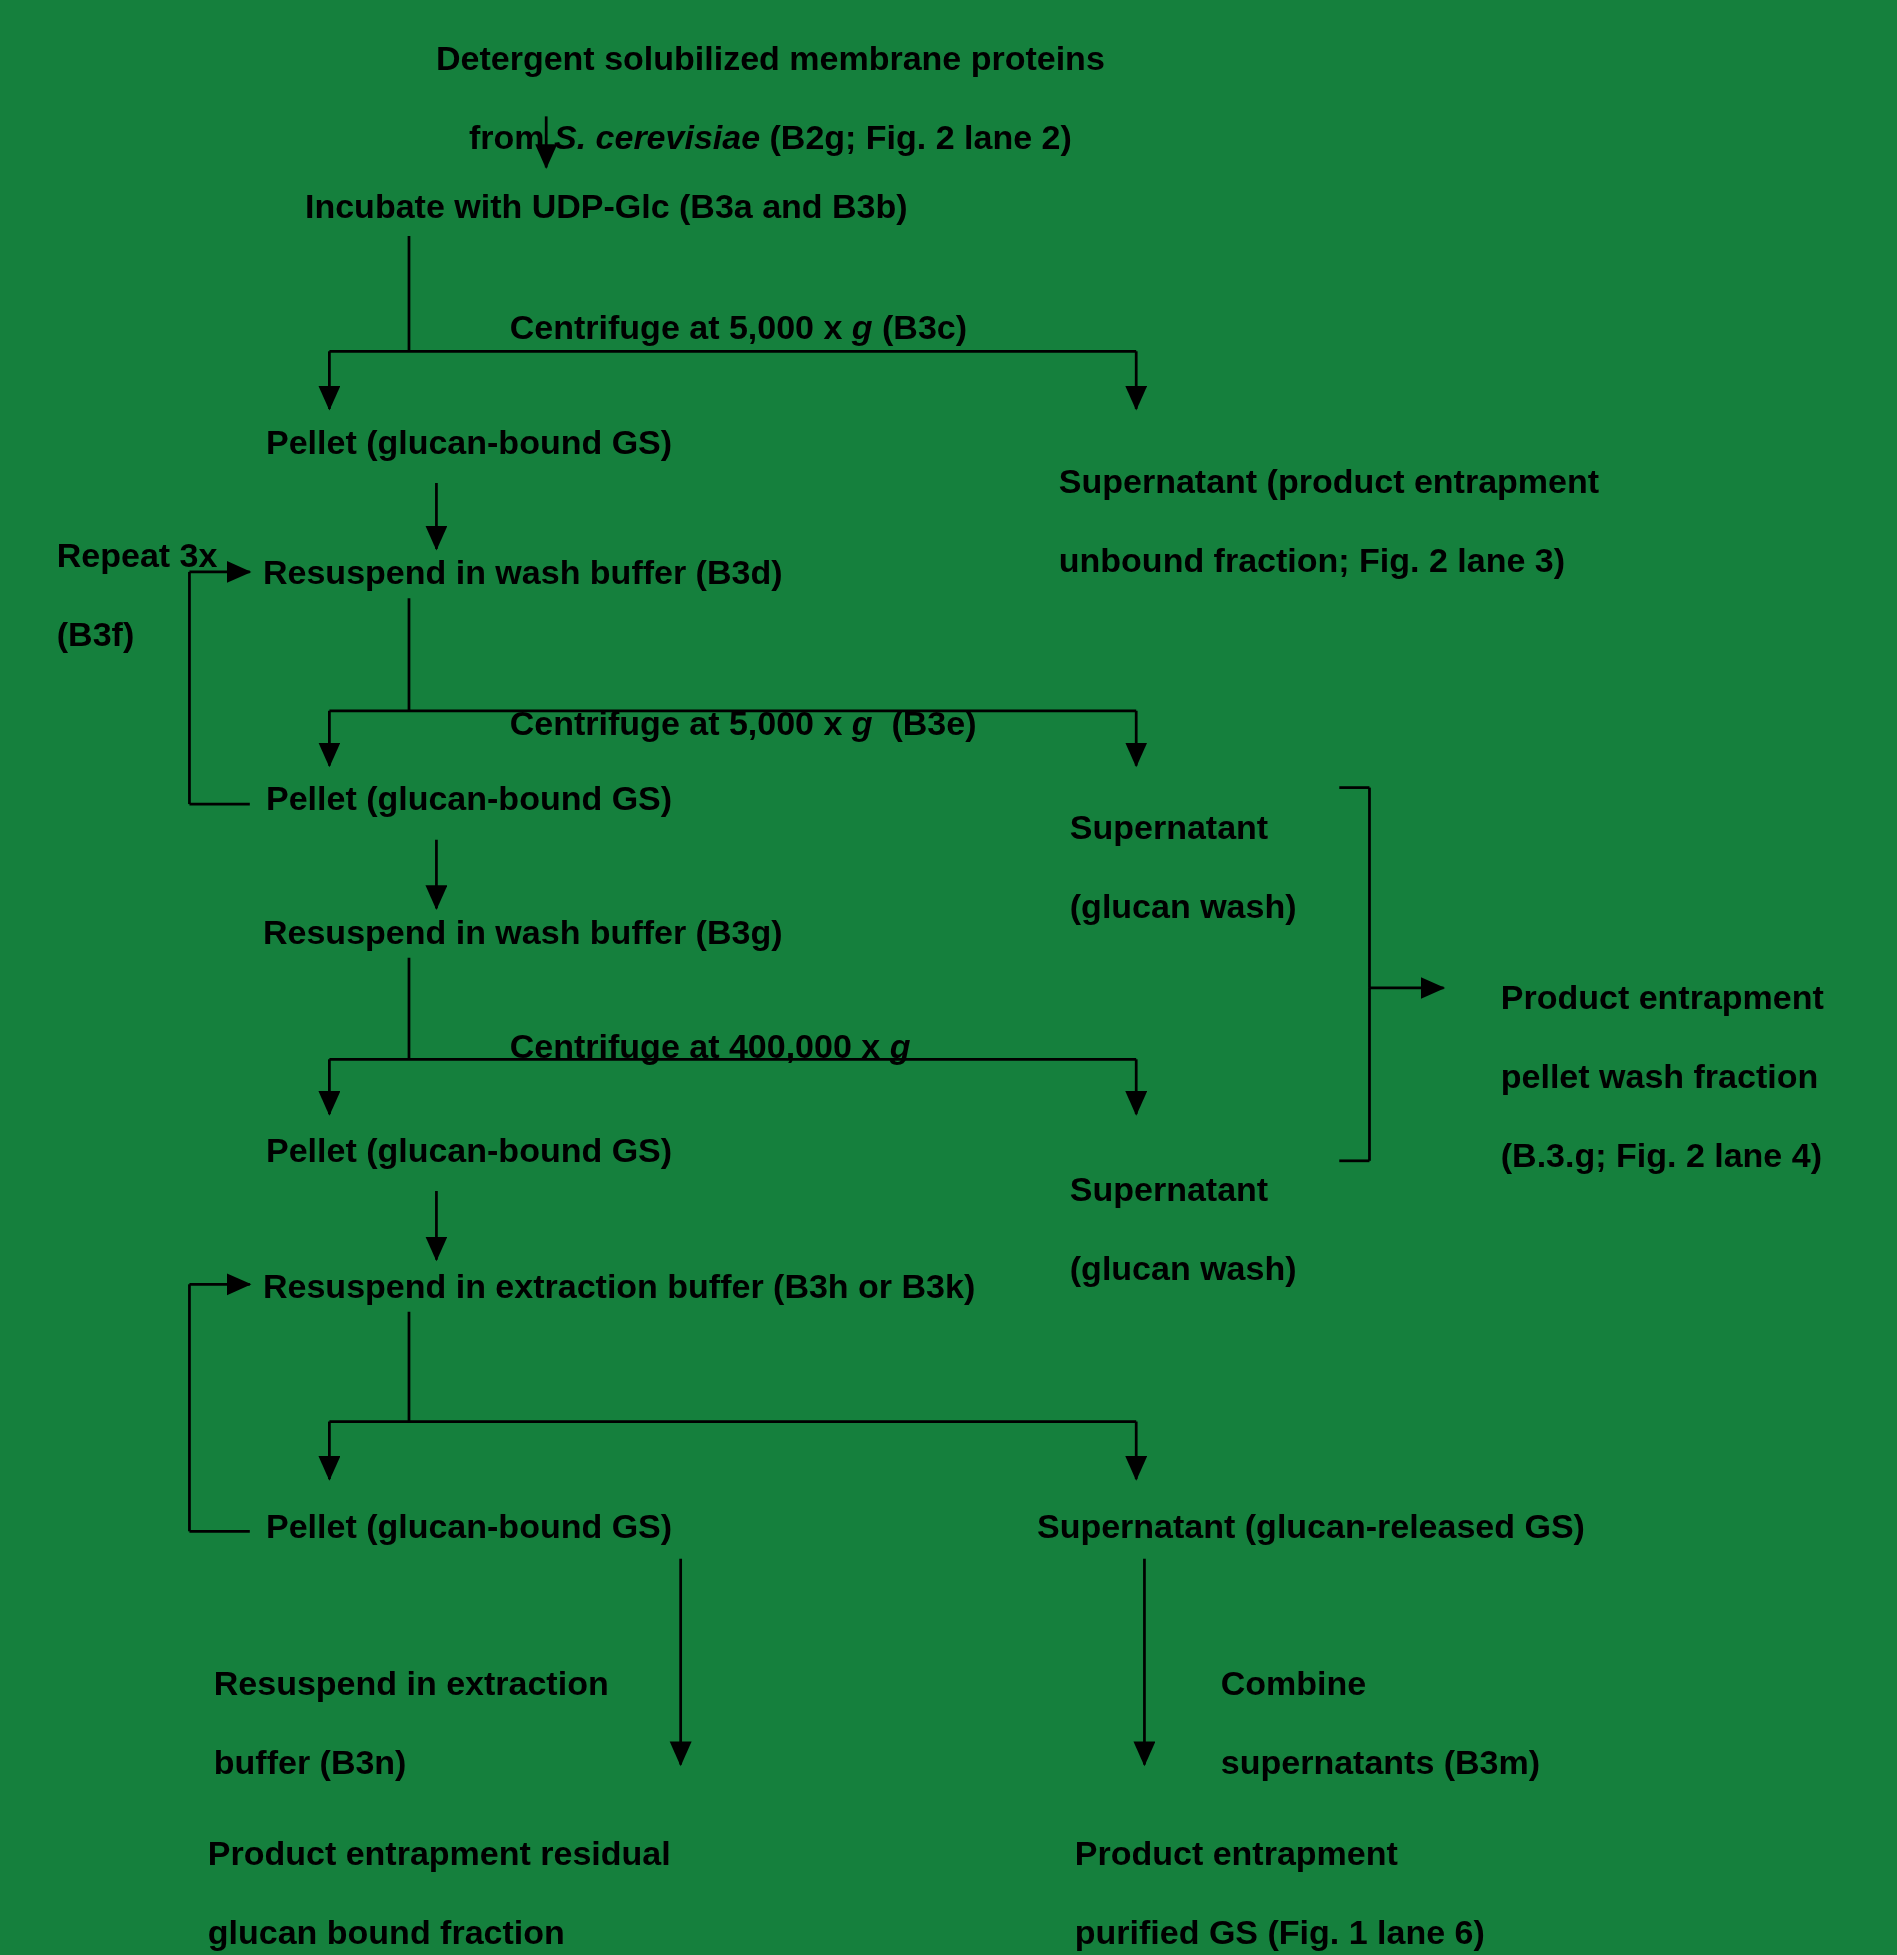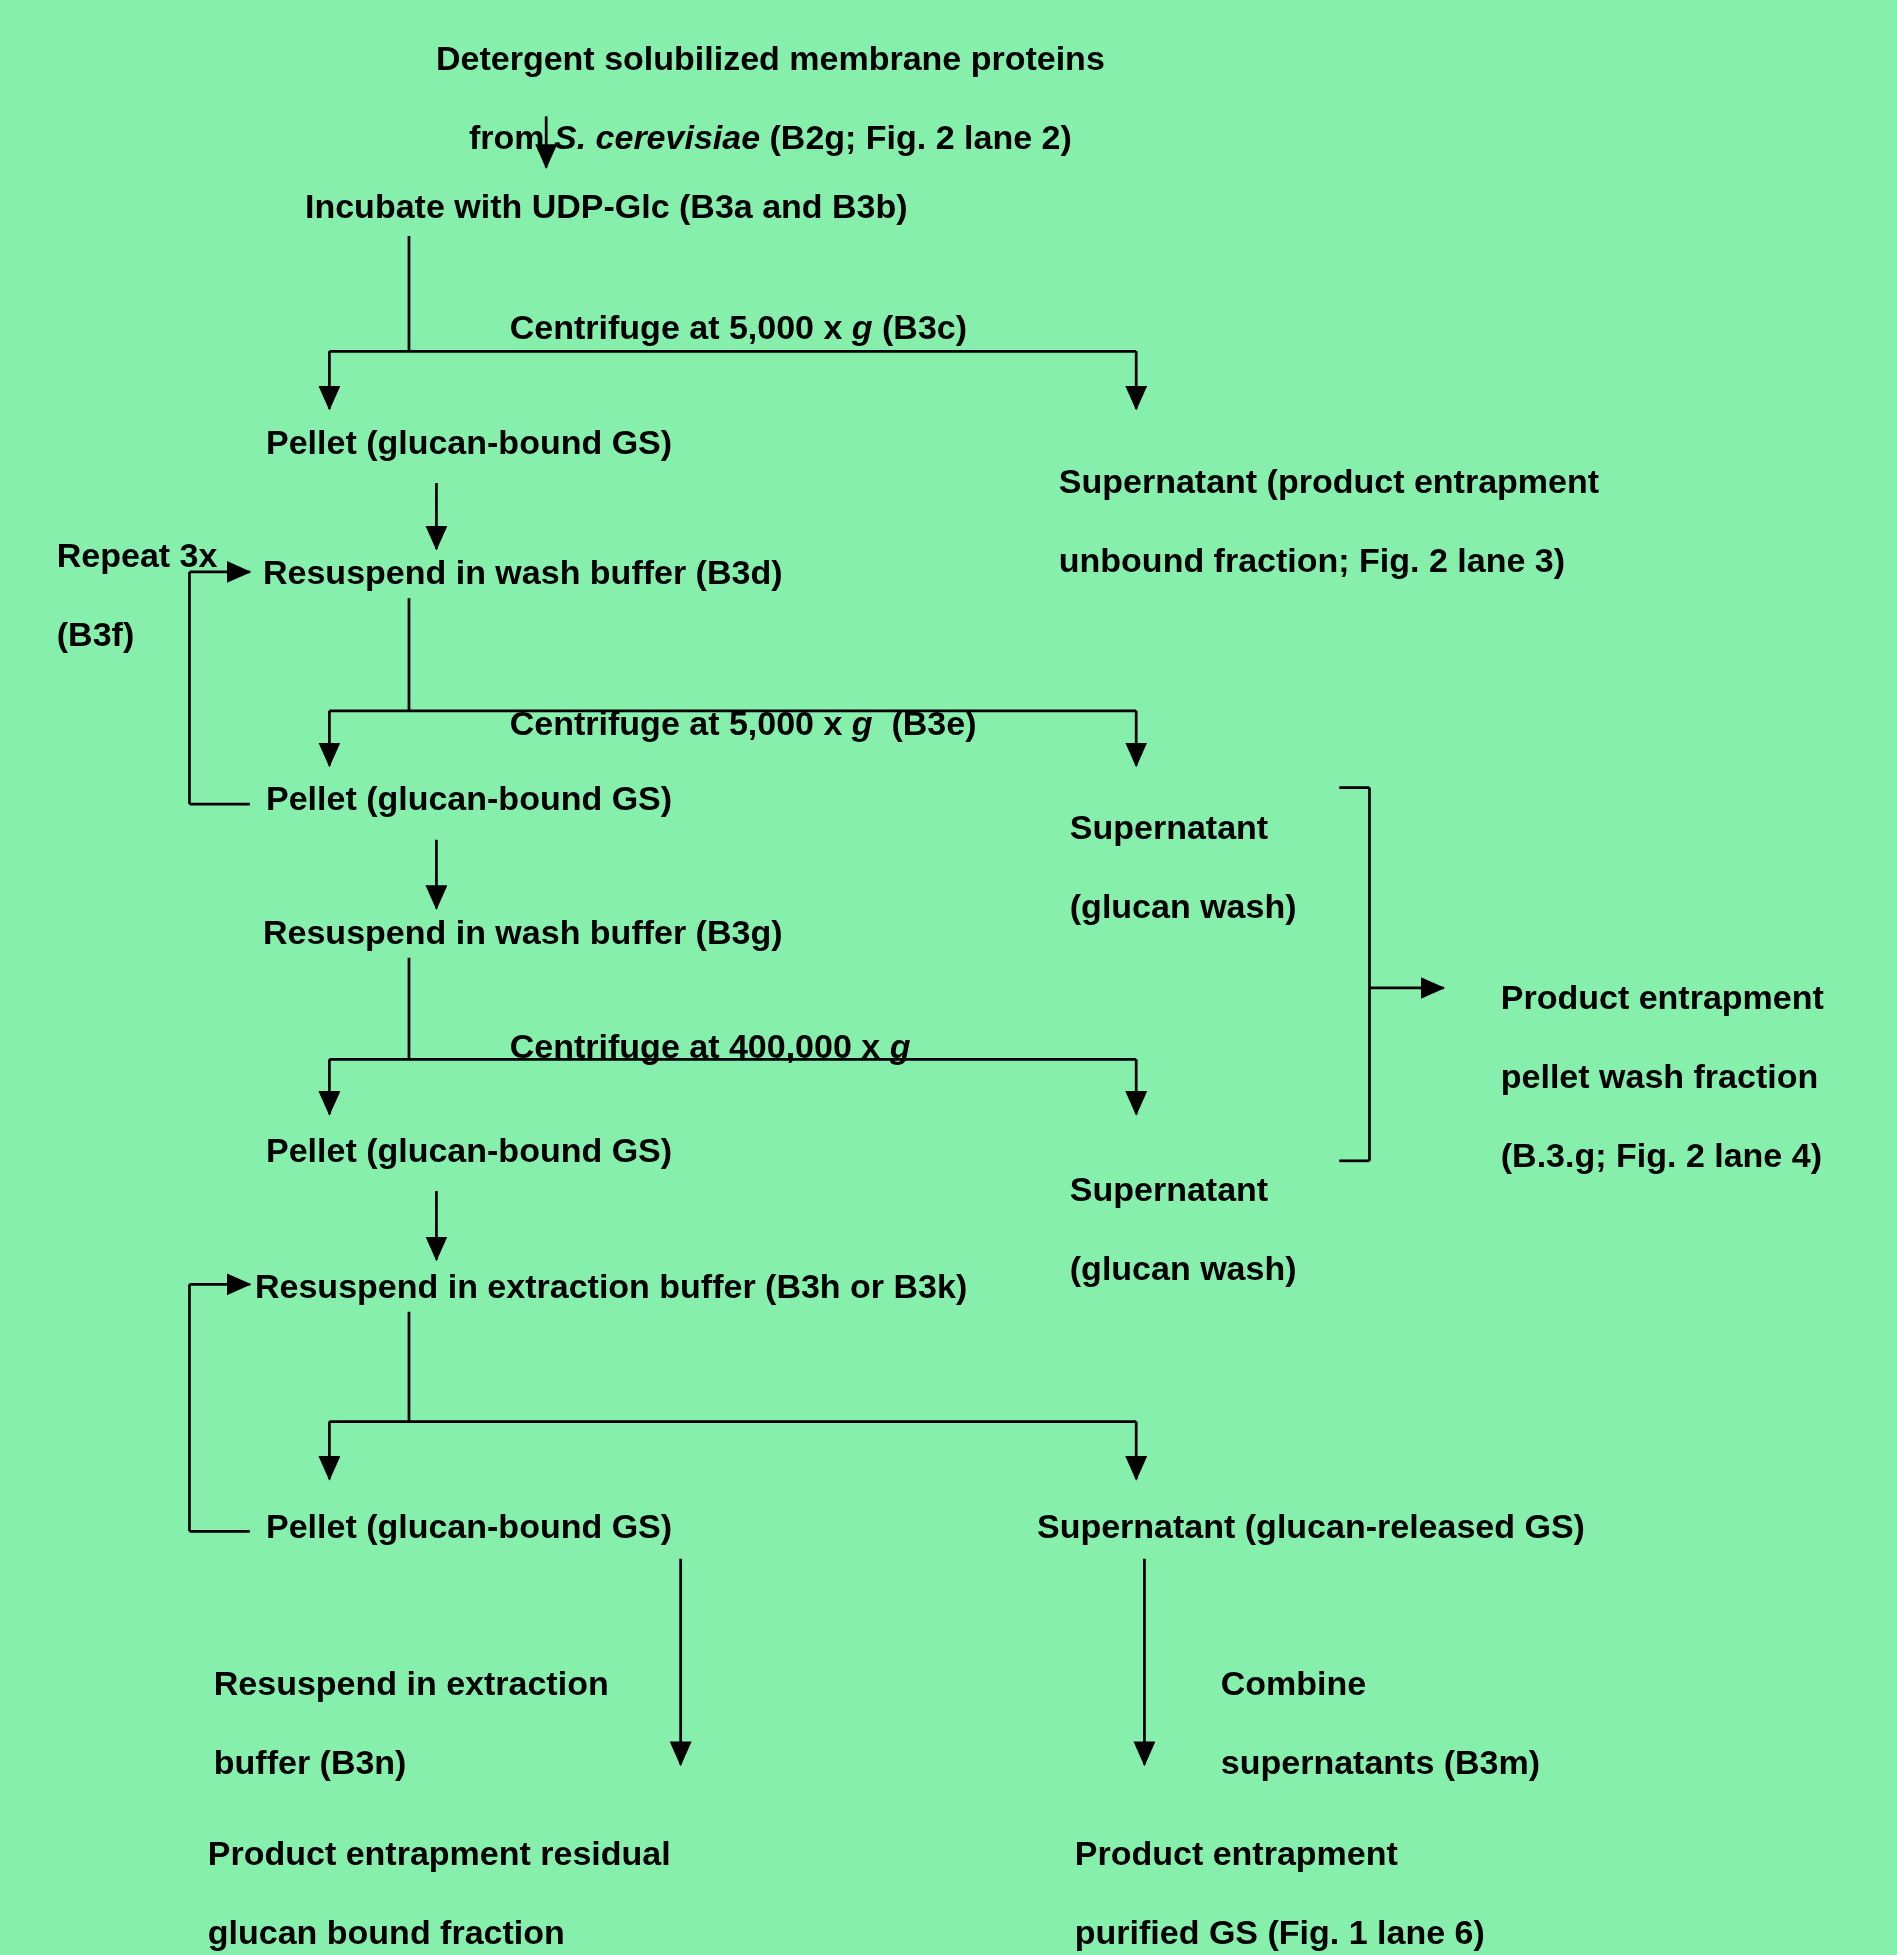--- a/index.html
+++ b/index.html
@@ -8,21 +8,21 @@
     background: #ffffff;
   }
   body {
     font-family: "Liberation Sans", sans-serif;
     color: #000000;
   }
   #canvas {
     position: relative;
     width: 1897px;
     height: 1955px;
-    background: #86efac;
+    background: #15803d;
     overflow: hidden;
   }
   .txt {
     position: absolute;
     font-size: 34px;
     line-height: 1.16;
     color: #000;
     white-space: pre;
     font-weight: bold;
   }
@@ -148,21 +148,21 @@
     <span>(glucan wash)</span>
   </div>
 
   <div class="txt" style="left:1463px; top:939px;">
     <span>Product entrapment</span><br>
     <span>pellet wash fraction</span><br>
     <span>(B.3.g; Fig. 2 lane 4)</span>
   </div>
 
 
-  <div class="txt" style="left:255px; top:1267px;">Resuspend in extraction buffer (B3h or B3k)</div>
+  <div class="txt" style="left:263px; top:1267px;">Resuspend in extraction buffer (B3h or B3k)</div>
 
 
   <div class="txt bold" style="left:266px; top:1507px;">Pellet (glucan-bound GS)</div>
 
   <div class="txt bold" style="left:1037px; top:1507px;">Supernatant (glucan-released GS)</div>
 
   <div class="txt" style="left:176px; top:1625px;">
     <span>Resuspend in extraction</span><br>
     <span>buffer (B3n)</span>
   </div>

